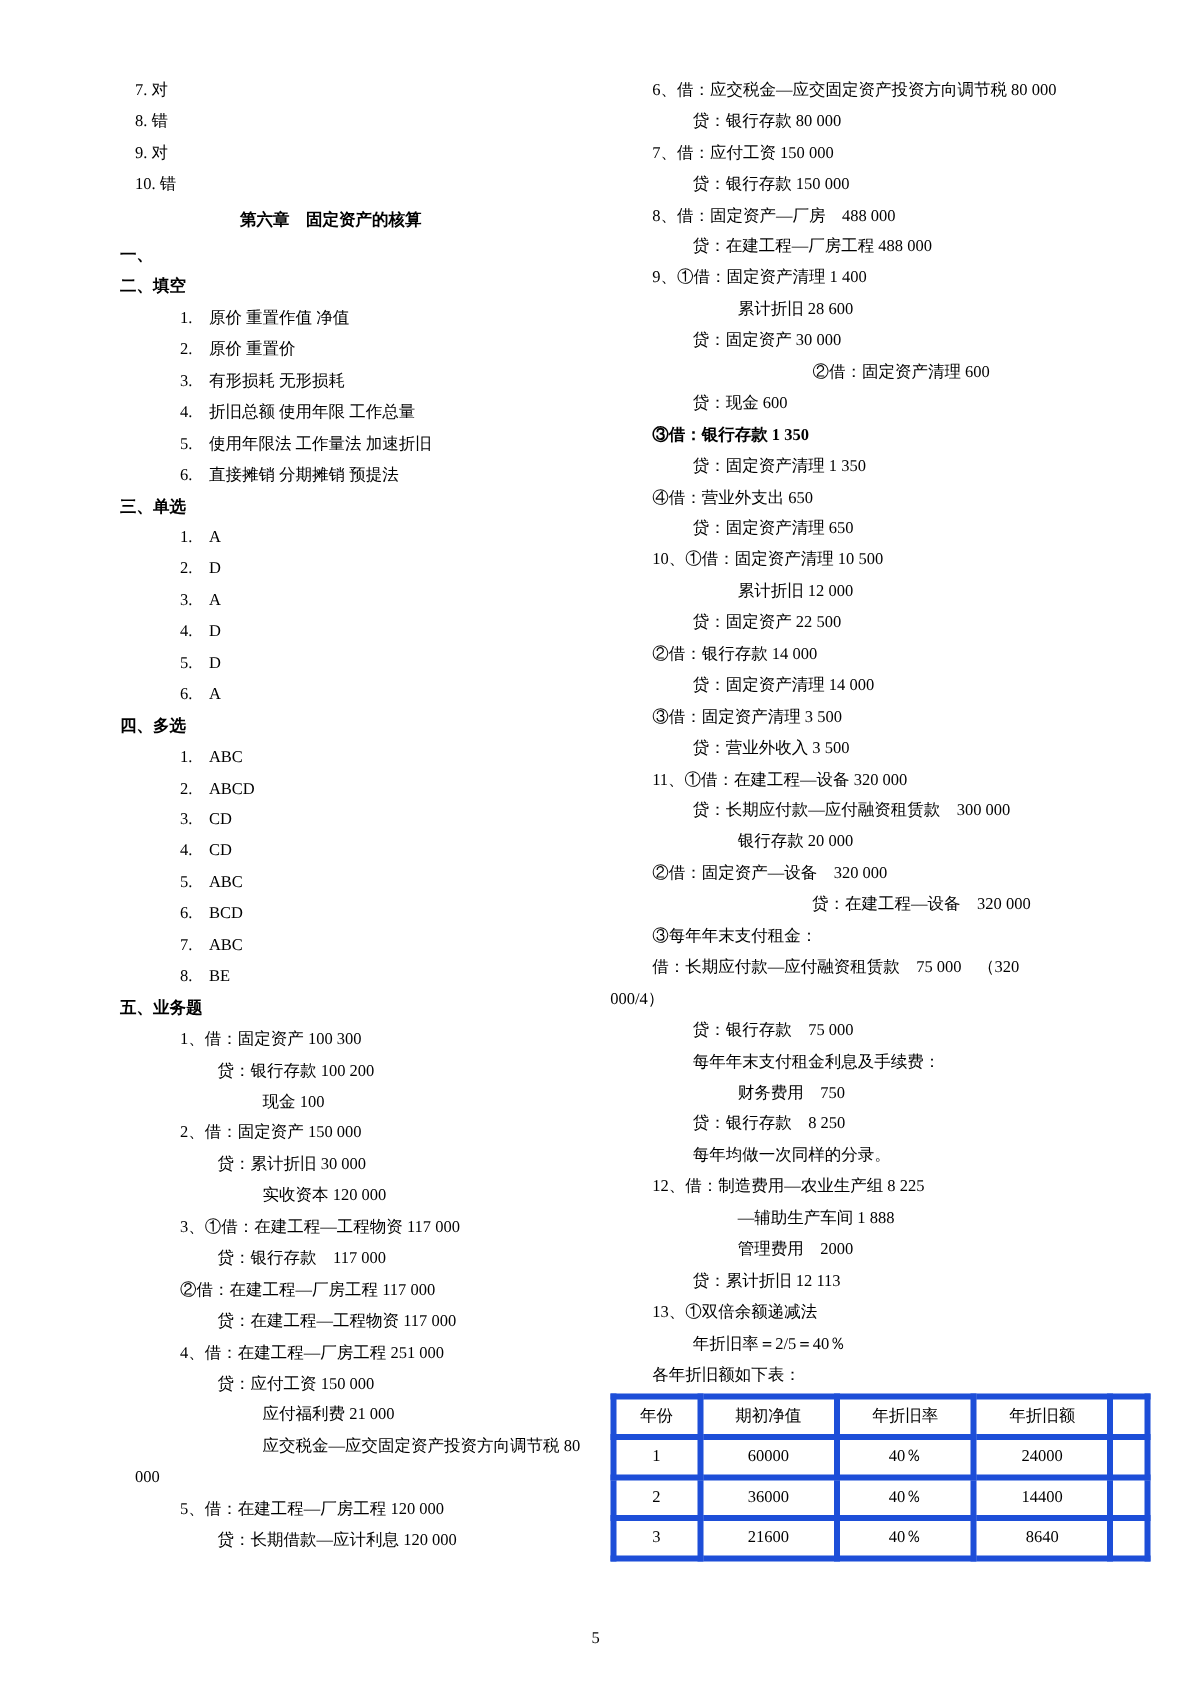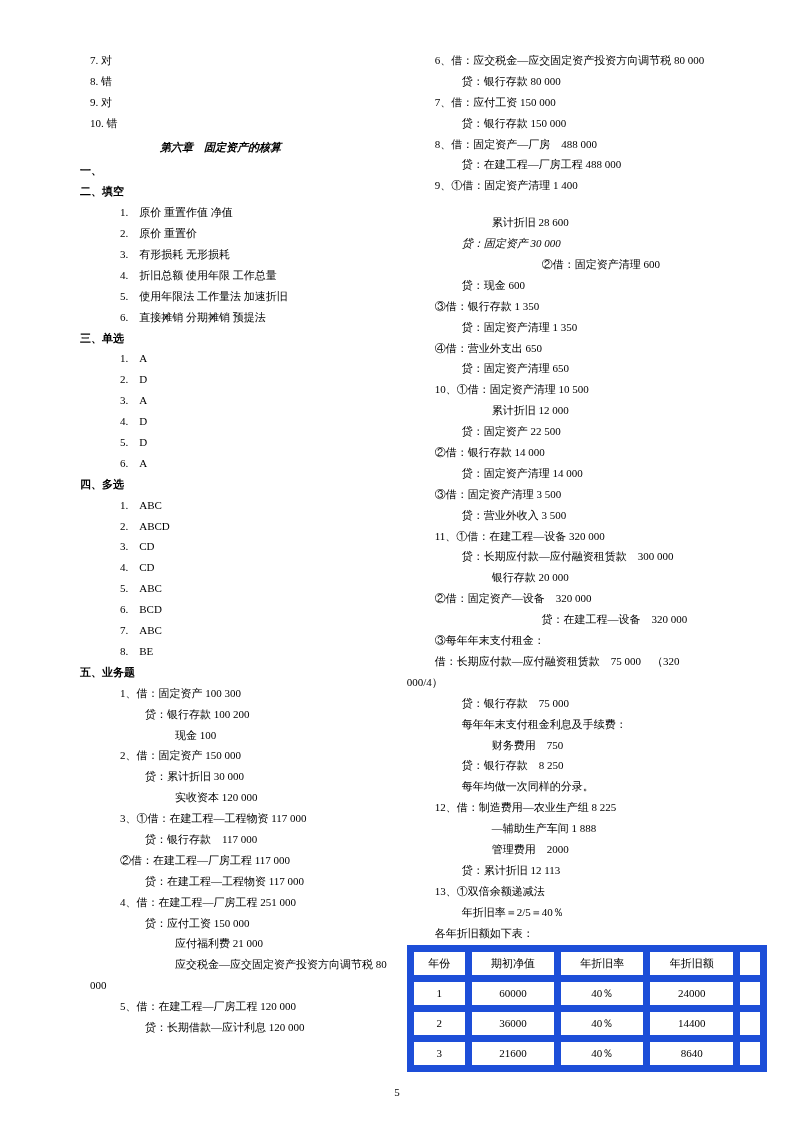--- a/index.html
+++ b/index.html
@@ -33,34 +33,33 @@
   .indent1 { padding-left: 0px; }
   .indent2 { padding-left: 30px; }
   .indent3 { padding-left: 55px; }
   .indent4 { padding-left: 85px; }
   .chapter {
     font-weight: bold;
     text-align: left;
     padding-left: 70px;
     padding-top: 3px;
     padding-bottom: 3px;
-    font-style: italic;
   }
   .section-head {
     font-weight: bold;
     margin-left: -10px;
   }
   table {
     border-collapse: collapse;
     margin-top: 2px;
     font-size: 11px;
     width: 360px;
   }
   table td, table th {
-    border: 7px solid #1d4ed8;
+    border: 4px solid #1d4ed8;
     padding: 1px 6px;
     text-align: center;
     font-weight: normal;
     height: 18px;
   }
   .page-num {
     position: absolute;
     bottom: 20px;
     left: 50%;
     transform: translateX(-50%);
@@ -125,25 +124,25 @@
 
   <div class="col col-right">
     <div id="right-lines">
         <div class="line" style="padding-left:28px;">6、借：应交税金—应交固定资产投资方向调节税 80 000</div>
         <div class="line" style="padding-left:55px;">贷：银行存款 80 000</div>
         <div class="line" style="padding-left:28px;">7、借：应付工资 150 000</div>
         <div class="line" style="padding-left:55px;">贷：银行存款 150 000</div>
         <div class="line" style="padding-left:28px;">8、借：固定资产—厂房　488 000</div>
         <div class="line" style="padding-left:55px;">贷：在建工程—厂房工程 488 000</div>
         <div class="line" style="padding-left:28px;">9、①借：固定资产清理 1 400</div>
-        <div class="line" style="padding-left:85px;margin-top:16px;">累计折旧 28 600</div>
-        <div class="line" style="padding-left:55px;font-style:italic;">贷：固定资产 30 000</div>
+        <div class="line" style="padding-left:85px;">累计折旧 28 600</div>
+        <div class="line" style="padding-left:55px;">贷：固定资产 30 000</div>
         <div class="line" style="padding-left:28px;text-align:center;">②借：固定资产清理 600</div>
         <div class="line" style="padding-left:55px;">贷：现金 600</div>
-        <div class="line" style="padding-left:28px;">③借：银行存款 1 350</div>
+        <div class="line" style="padding-left:28px;font-weight:bold;">③借：银行存款 1 350</div>
         <div class="line" style="padding-left:55px;">贷：固定资产清理 1 350</div>
         <div class="line" style="padding-left:28px;">④借：营业外支出 650</div>
         <div class="line" style="padding-left:55px;">贷：固定资产清理 650</div>
         <div class="line" style="padding-left:28px;">10、①借：固定资产清理 10 500</div>
         <div class="line" style="padding-left:85px;">累计折旧 12 000</div>
         <div class="line" style="padding-left:55px;">贷：固定资产 22 500</div>
         <div class="line" style="padding-left:28px;">②借：银行存款 14 000</div>
         <div class="line" style="padding-left:55px;">贷：固定资产清理 14 000</div>
         <div class="line" style="padding-left:28px;">③借：固定资产清理 3 500</div>
         <div class="line" style="padding-left:55px;">贷：营业外收入 3 500</div>

